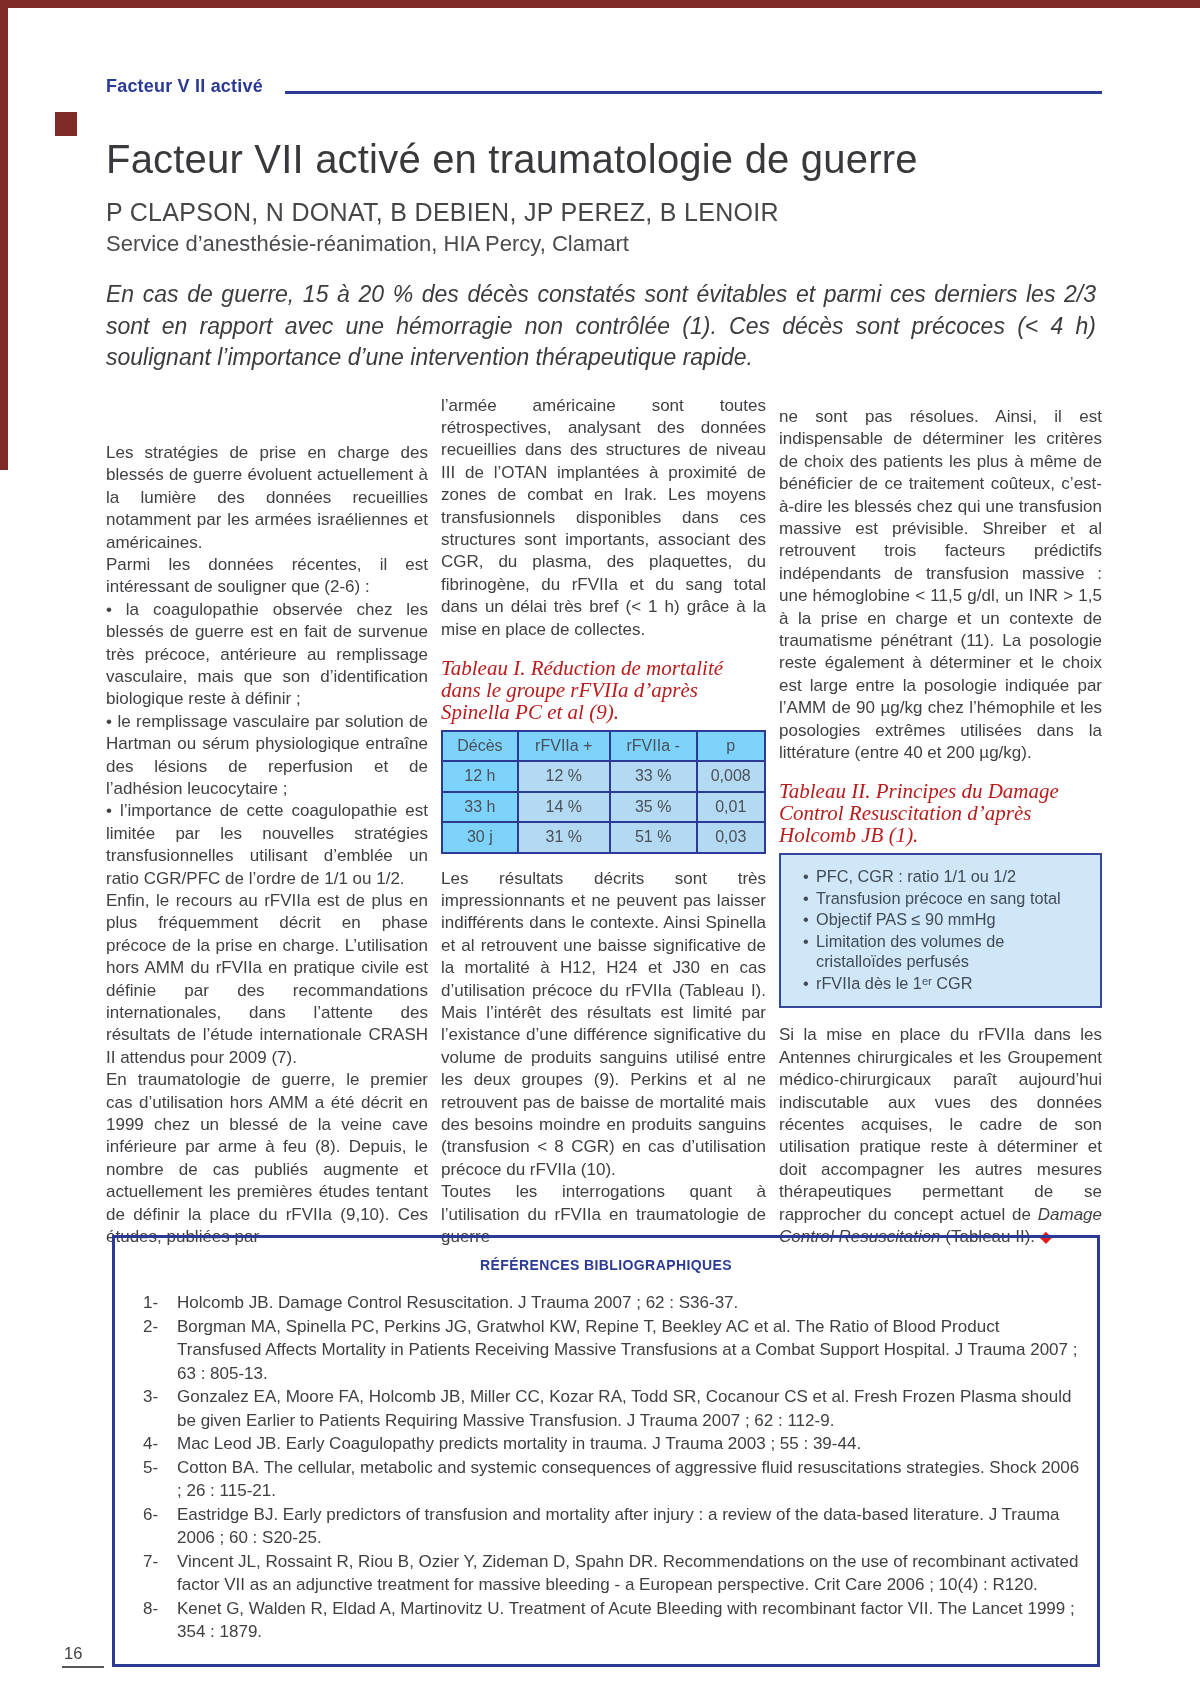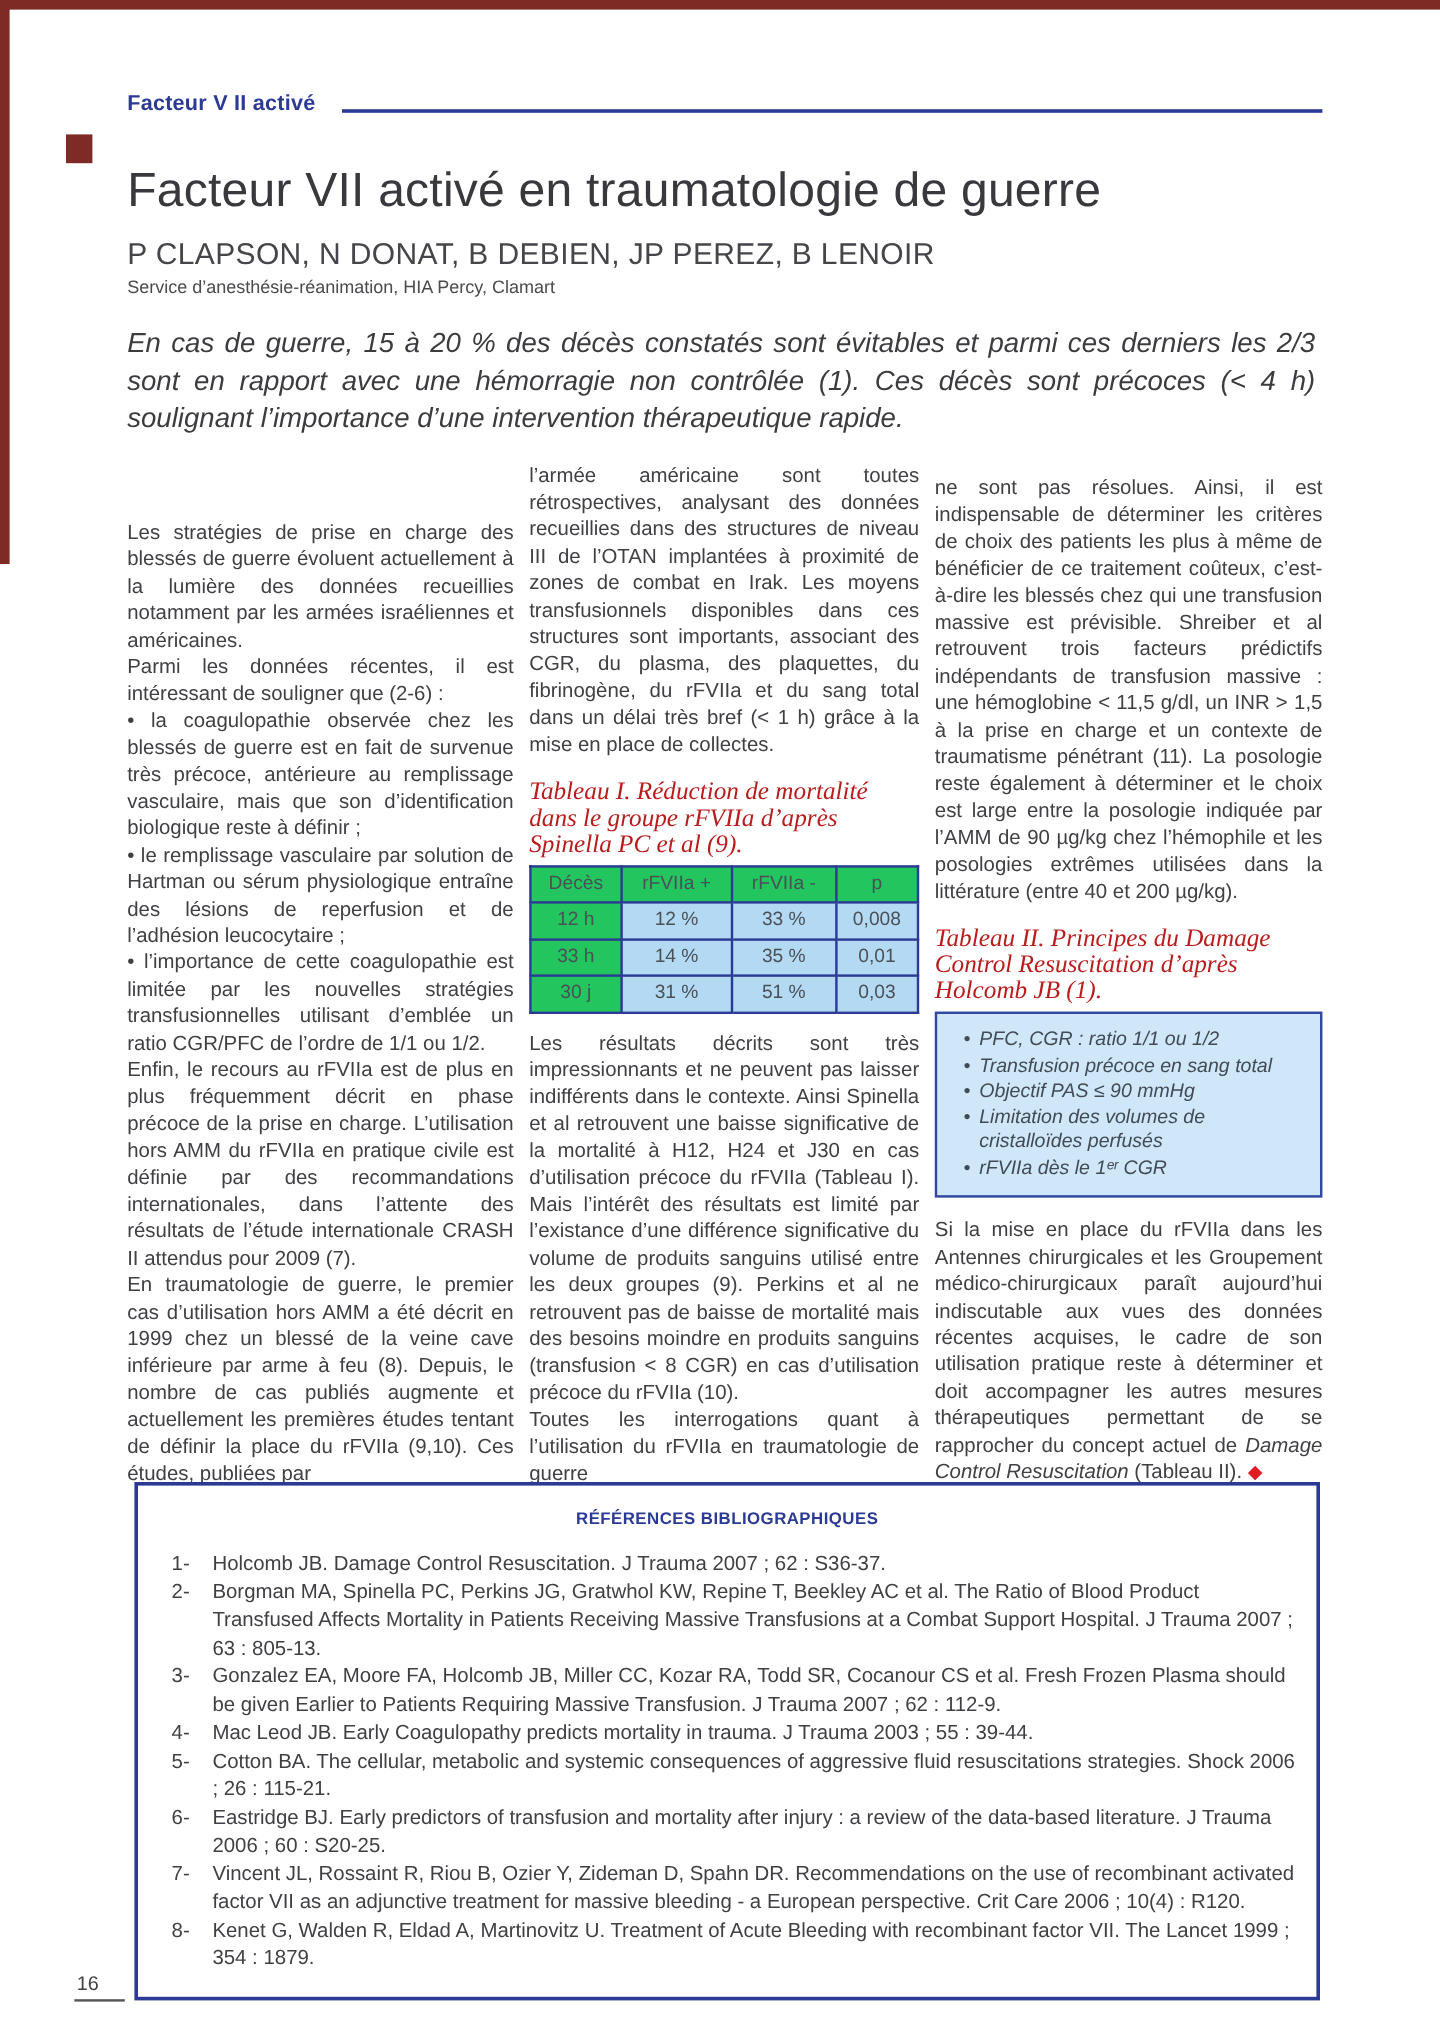--- a/index.html
+++ b/index.html
@@ -17,51 +17,51 @@
   .accent-square{position:absolute;top:112px;left:55px;width:22px;height:24px;background:#7d2b24;}
 
   .content{position:absolute;top:76px;left:106px;width:996px;}
 
   .kicker-row{display:flex;align-items:flex-end;text-align:center;}
   .kicker{font-size:18px;font-weight:bold;color:#2b3a94;letter-spacing:.2px;white-space:nowrap;}
   .kicker-rule{flex:1;border-bottom:3px solid #2b3a94;margin-left:22px;margin-bottom:3px;}
 
   .title{margin-top:40px;font-size:40px;font-weight:normal;color:#39393d;letter-spacing:.2px;}
   .authors{margin-top:16px;font-size:25px;color:#45454a;letter-spacing:.3px;}
-  .affiliation{margin-top:4px;font-size:15px;color:#4a4a4f;}
+  .affiliation{margin-top:4px;font-size:22px;color:#4a4a4f;}
 
   .lead{margin-top:22px;font-size:23px;line-height:31.5px;font-style:italic;color:#3c3c40;text-align:justify;width:990px;}
 
   .cols{display:flex;margin-top:21px;align-items:flex-end;}
   .col{font-size:17px;line-height:22.4px;text-align:justify;color:#3f3f44;}
   .col1{width:322px;}
   .col2{width:325px;margin-left:13px;}
   .col3{width:323px;margin-left:13px;}
   .col p{margin:0;}
 
   .tcaption{
     font-family:"Liberation Serif","DejaVu Serif",serif;
     font-style:italic;font-size:21px;line-height:22px;color:#b91c1c;
     text-align:left;margin-top:16px;margin-bottom:7px;
   }
   table.mortality{border-collapse:collapse;width:100%;margin-bottom:14px;}
   table.mortality td,table.mortality th{
     border:2px solid #2b3a94;text-align:center;vertical-align:middle;
     font-size:16px;font-weight:normal;color:#4b5058;padding:3px 4px;height:21px;
   }
-  .cell-yellow{background:#22c55e;}
+  .cell-yellow{background:#7dd3fc;}
   .cell-blue{background:#b3daf2;}
 
   .principles{
     background:#cfe7f8;border:2px solid #33479e;
     margin-top:3px;margin-bottom:16px;
     padding:11px 10px 12px 12px;
     font-size:16.3px;line-height:20.5px;color:#414b55;text-align:left;
   }
-  .principles ul{margin:0;padding:0 0 0 10px;list-style:none;font-style:italic;}
+  .principles ul{margin:0;padding:0 0 0 10px;list-style:none;}
   .principles li{position:relative;padding-left:13px;margin:0 0 1px 0;}
   .principles li::before{content:"\2022";position:absolute;left:0;top:0;color:#414b55;}
 
   .italic{font-style:italic;}
   .diamond{color:#e11b22;font-size:16px;font-style:normal;}
 
   .refs-box{
     position:absolute;top:1235px;left:112px;width:988px;
     border:3px solid #2b3a94;
     padding:15px 16px 20px 16px;box-sizing:border-box;

